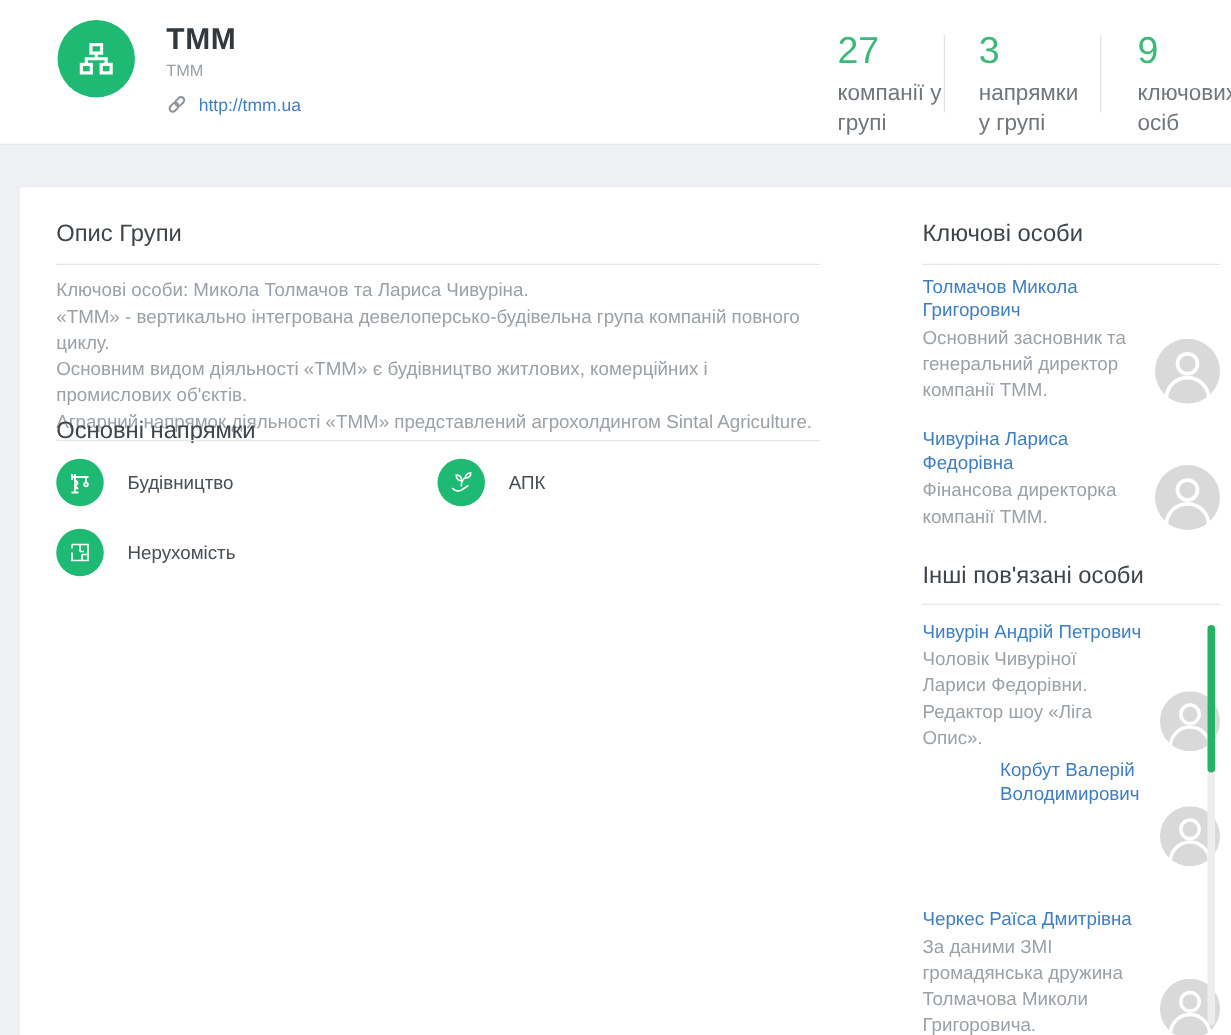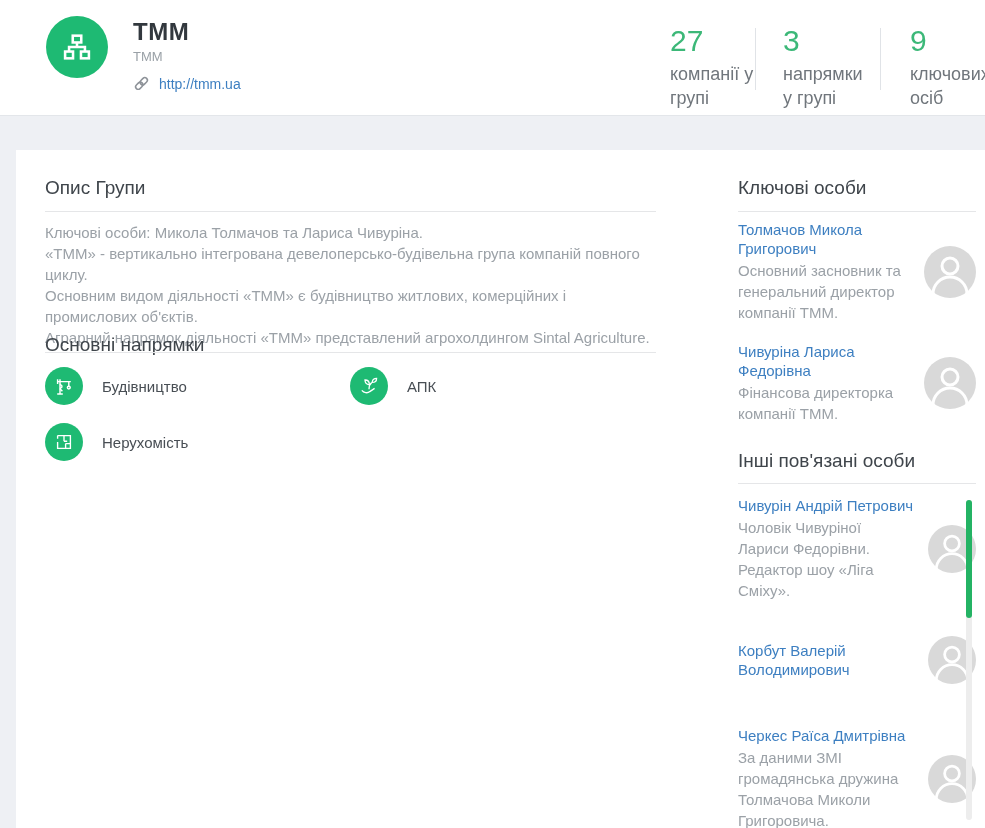--- a/index.html
+++ b/index.html
@@ -48,30 +48,30 @@
   .lc-hr2 { position:absolute; left:0; top:202px; width:611px; }
   .dir-item { position:absolute; display:flex; align-items:center; gap:19px; cursor:pointer; }
   .dir-1 { left:0; top:217px; } .dir-2 { left:305px; top:217px; } .dir-3 { left:0; top:273px; }
   .dir-circle { width:38px; height:38px; border-radius:50%; background:#1eba73;
     display:flex; align-items:center; justify-content:center; flex:0 0 38px; }
   .dir-label { font-size:15px; color:#484e54; }
   
   .right-col { position:absolute; left:722px; top:0; width:238px; }
   .rc-h1 { position:absolute; left:0; top:27px; }
   .rc-hr1 { position:absolute; left:0; top:61px; width:238px; }
-  .person { position:absolute; left:0; display:flex; align-items:center; width:238px; }
+  .person { position:absolute; left:0; display:flex; align-items:flex-end; width:238px; }
   .person-text { width:176px; }
   .person-name { font-size:15px; line-height:19px; color:#3d7fc1; cursor:pointer; display:block; text-decoration:none; }
   .person-desc { font-size:15px; line-height:21px; color:#9ba1a7; margin-top:2px; }
   .avatar { width:52px; height:52px; margin-left:auto; flex:0 0 52px; }
   .avatar.small { width:48px; height:48px; flex:0 0 48px; }
   .kp-1 { top:70px; } .kp-2 { top:192px; }
   .rc-h2 { position:absolute; left:0; top:300px; }
   .rc-hr2 { position:absolute; left:0; top:333px; width:238px; }
-  .rp-1 { top:346px; } .rp-2 { top:486px; } .rp-3 { top:576px; }
+  .rp-1 { top:346px; } .rp-2 { top:457px;flex-direction:column; } .rp-3 { top:576px; }
   
   .scrollbar-track { position:absolute; left:950px; top:350px; width:6px; height:320px;
     background:#ededed; border-radius:3px; }
   .scrollbar-thumb { position:absolute; left:0; top:0; width:6px; height:118px;
     background:#24b364; border-radius:3px; cursor:pointer; }
   svg { display:block; }
 </style>
 </head>
 <body>
 
@@ -199,21 +199,21 @@
         </svg>
       </span>
     </div>
 
     <div class="section-heading rc-h2">Інші пов'язані особи</div>
     <div class="divider rc-hr2"></div>
 
     <div class="person rp-1">
       <div class="person-text">
         <a class="person-name">Чивурін Андрій Петрович</a>
-        <div class="person-desc">Чоловік Чивуріної Лариси Федорівни. Редактор шоу «Ліга Сміху».</div>
+        <div class="person-desc">Чоловік Чивуріної Лариси Федорівни. Редактор шоу «Ліга Опис».</div>
       </div>
       <span class="avatar small">
         <svg width="48" height="48" viewBox="0 0 52 52">
           <circle cx="26" cy="26" r="26" fill="#d9d9d9"></circle>
           <circle cx="26" cy="20" r="8" fill="none" stroke="#ffffff" stroke-width="3"></circle>
           <path d="M9 48 a17 17 0 0 1 34 0" fill="none" stroke="#ffffff" stroke-width="3"></path>
         </svg>
       </span>
     </div>
 

